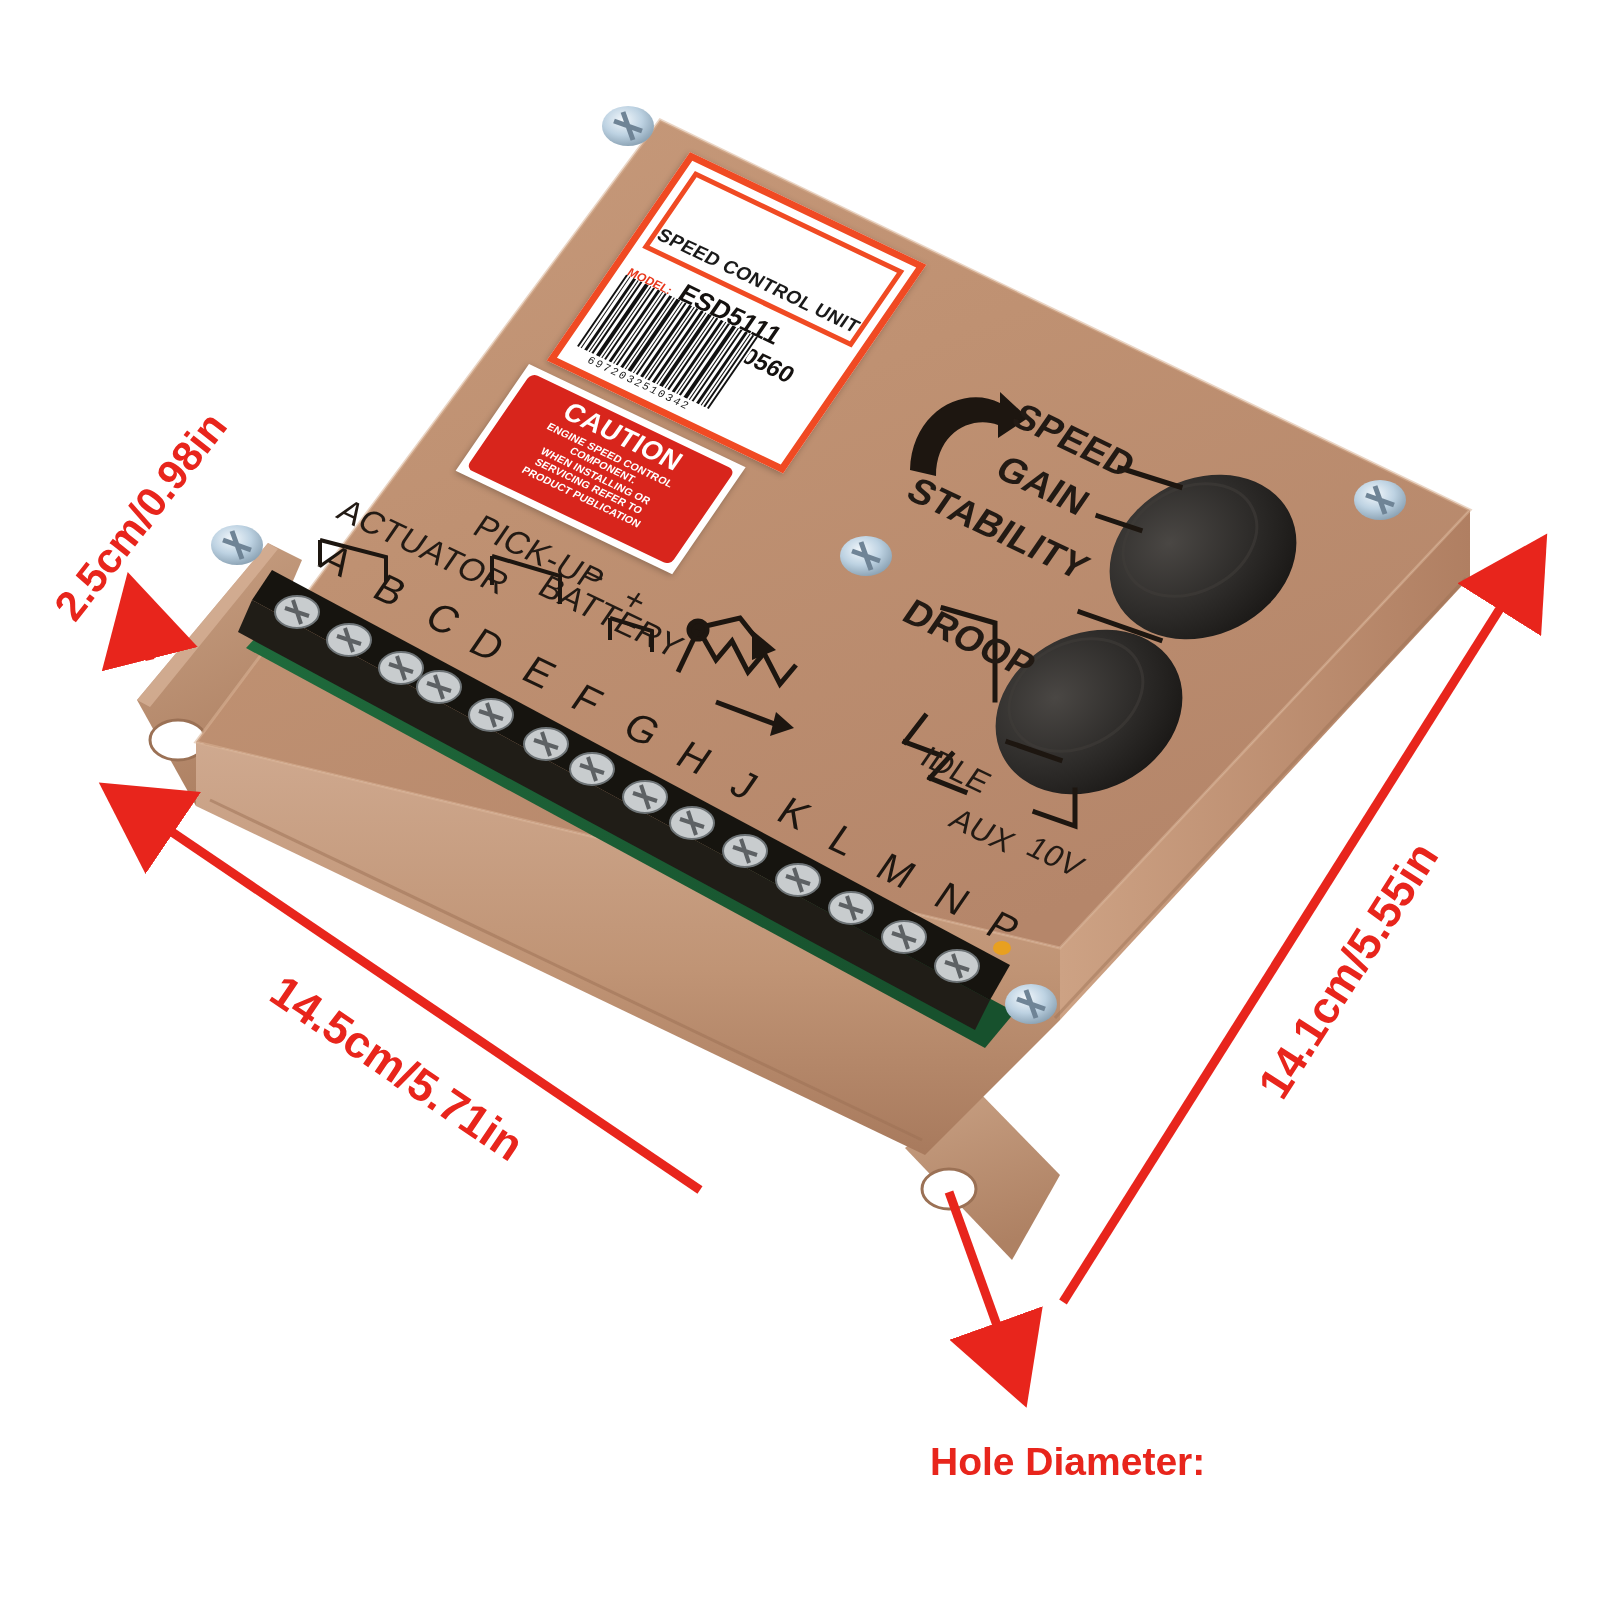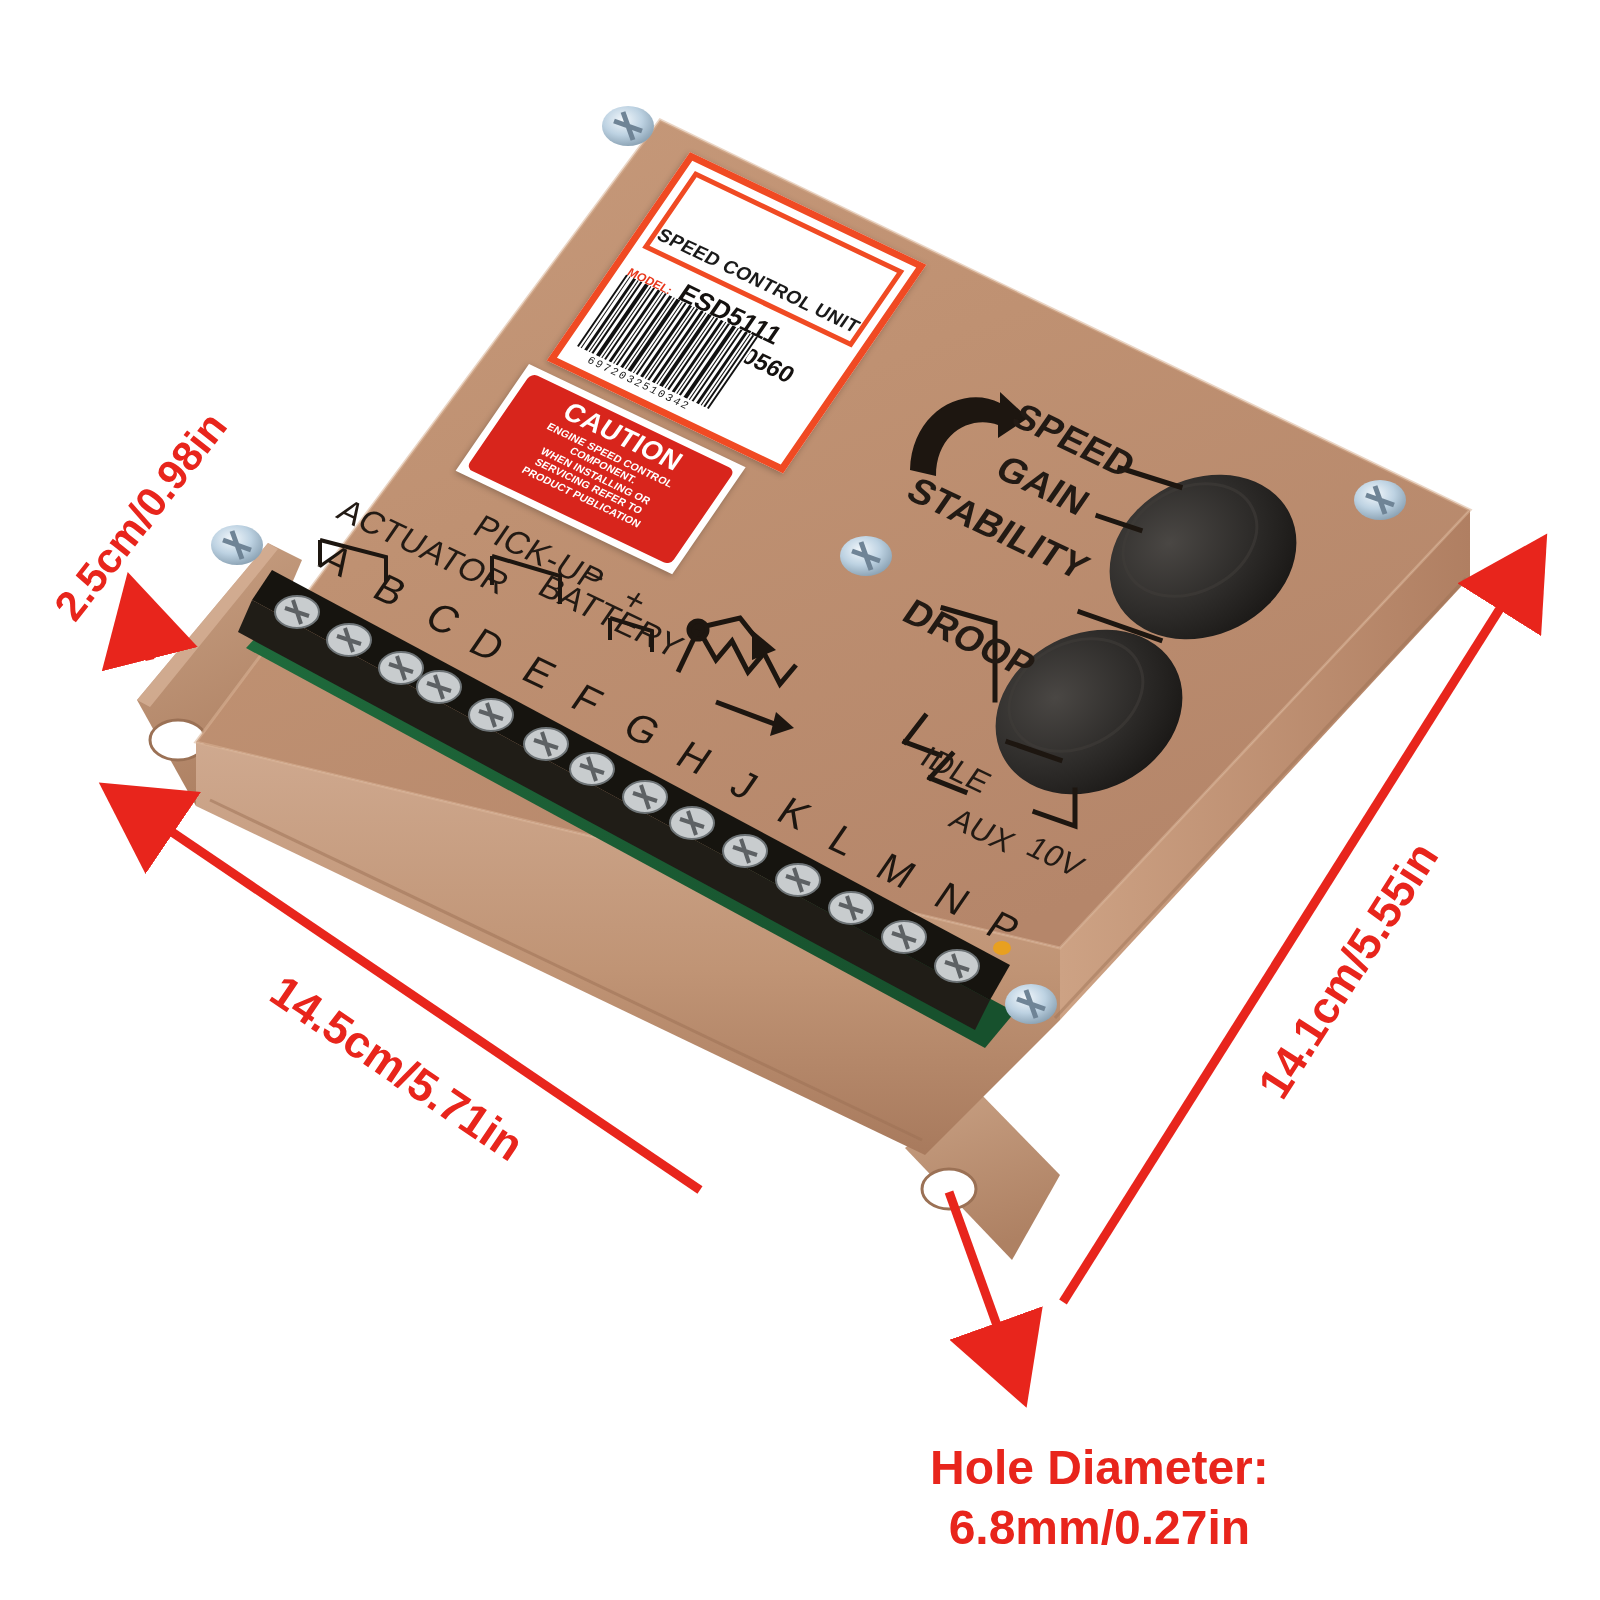--- a/index.html
+++ b/index.html
@@ -104,21 +104,21 @@
   .dim-text {
     position:absolute;
     color:#e8251c;
     font-weight:700;
     white-space:nowrap;
     transform-origin: left top;
     font-family:"Liberation Sans", sans-serif;
   }
   #hole-note {
     position:absolute;
-    color:#e8251c; font-weight:700; font-size:48px; line-height:1.25;
+    color:#e8251c; font-weight:700; font-size:39px; line-height:1.25;
     text-align:center;
     white-space:nowrap;
   }
   svg.overlay { position:absolute; left:0; top:0; width:1600px; height:1600px; pointer-events:none; }
 </style>
 </head>
 <body>
 
 <div id="stage">
 
@@ -471,16 +471,15 @@
   </svg>
 
   <div class="dim-text" style="left:45px; top:600px; font-size:42px; transform: rotate(-52deg);">2.5cm/0.98in</div>
 
   <div class="dim-text" style="left:290px; top:965px; font-size:45px; transform: rotate(34deg);">14.5cm/5.71in</div>
 
   <div class="dim-text" style="left:1248px; top:1080px; font-size:45px; transform: rotate(-57.5deg);">14.1cm/5.55in</div>
 
   <div id="hole-note" style="left:930px; top:1438px;">
     <div>Hole Diameter:</div>
-    <div>6.8mm/0.27in</div>
   </div>
 
 </div>
 
 </body></html>

